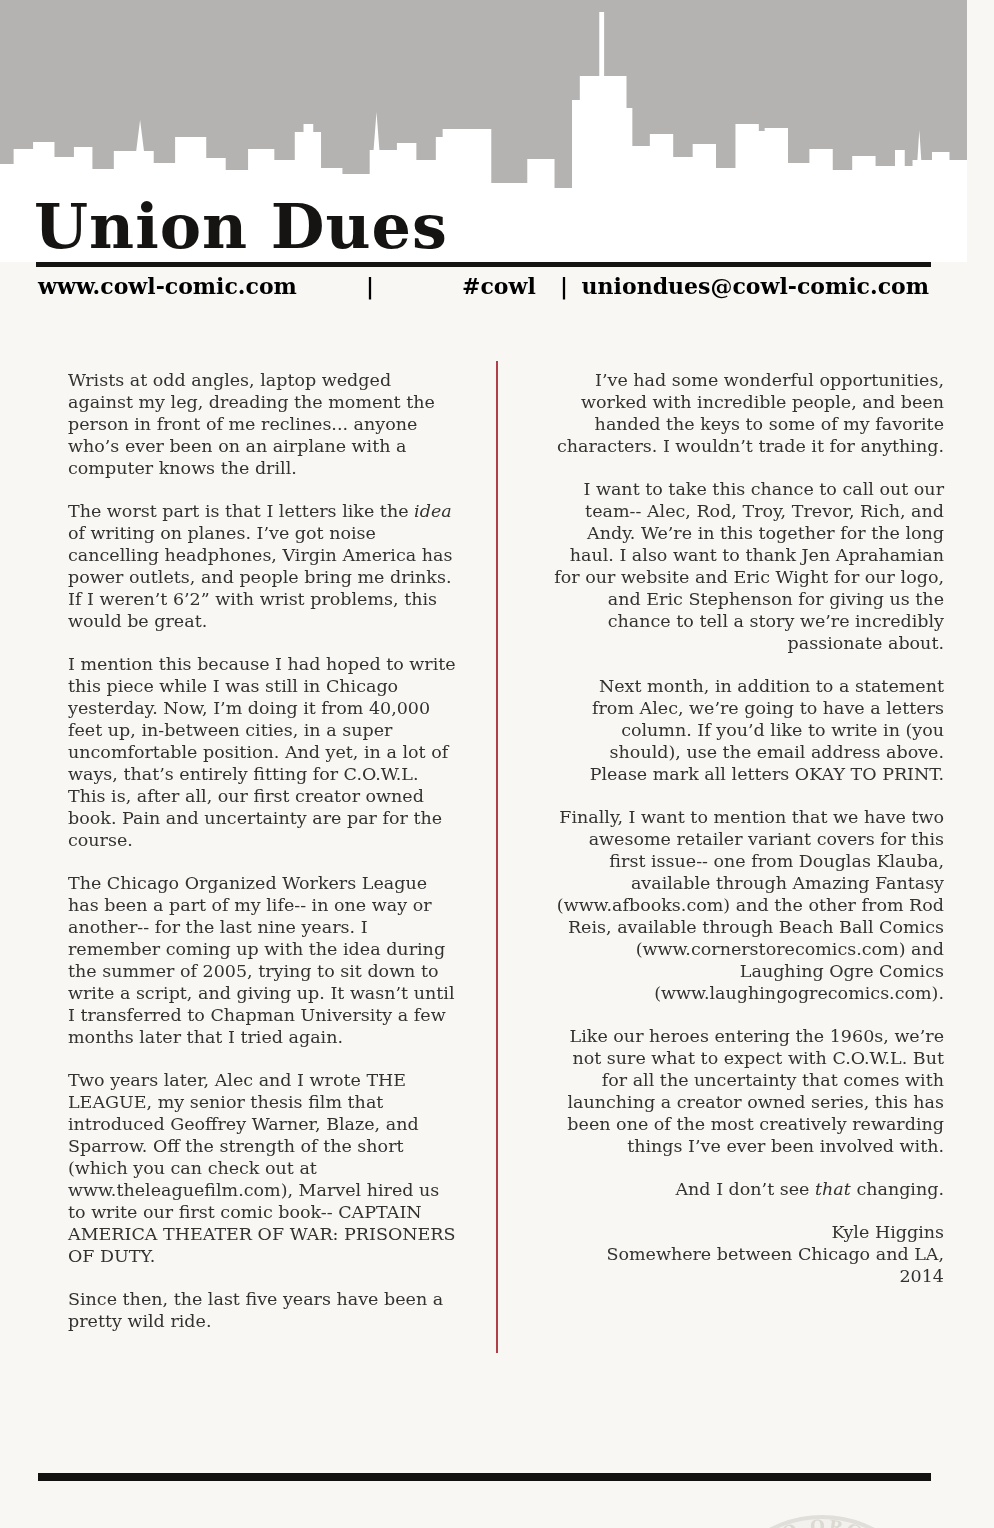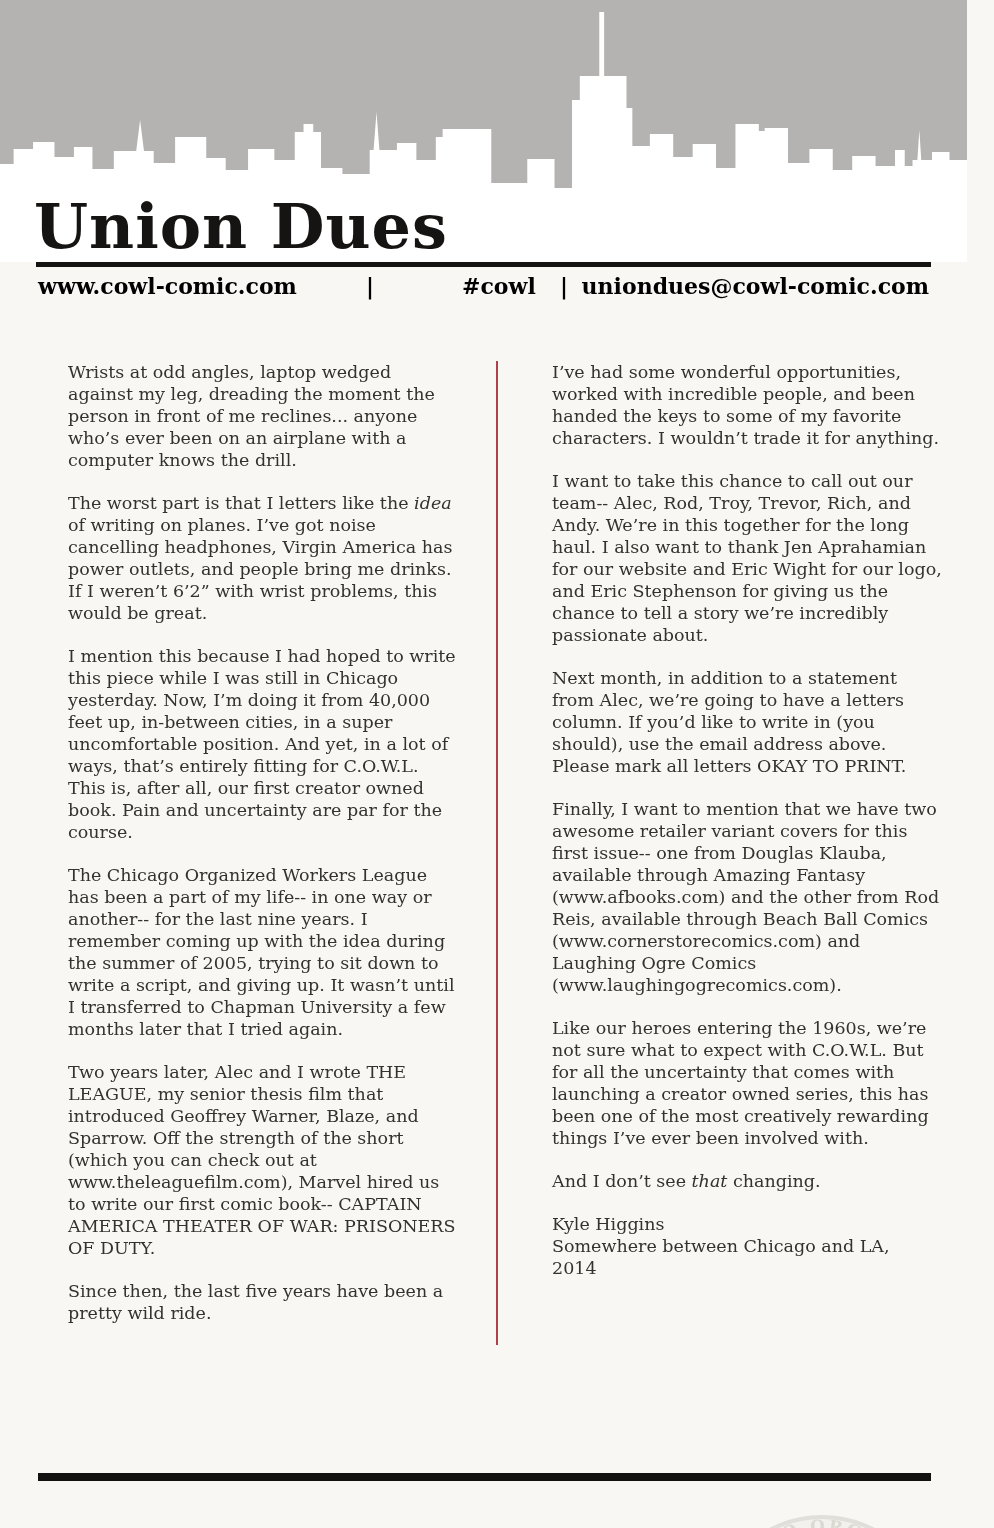--- a/index.html
+++ b/index.html
@@ -26,22 +26,22 @@
   .c-tag{left:432px;margin-left:30px;}
   .c-sep2{left:560px;}
   .c-mail{right:38px;}
 
   
   .body-area{position:relative;padding-top:50px;}
   .cols{position:relative;display:flex;z-index:1;}
   .col{width:392px;font-size:17.5px;line-height:22px;color:#343230;}
   .col-left{margin-left:68px;}
   .divider{width:2px;background:#b04048;margin-left:36px;align-self:stretch;}
-  .col-right{margin-left:54px;}
-  .para{margin:0 0 21px 0;}
+  .col-right{margin-left:54px;text-align:right;}
+  .para{margin:8px 0 21px 0;}
   .b{font-weight:normal;}
   .i{font-style:italic;}
 
   
   .watermark{position:absolute;left:662px;top:1158px;width:320px;height:320px;z-index:0;}
   .watermark svg{display:block;width:100%;height:100%;}
   .sealtext{font-family:"DejaVu Serif",serif;font-size:17px;font-weight:bold;letter-spacing:3px;fill:#dbd9d2;}
 
   
   .bottom-bar{position:absolute;left:38px;right:36px;top:1473px;height:8px;background:#131110;}

